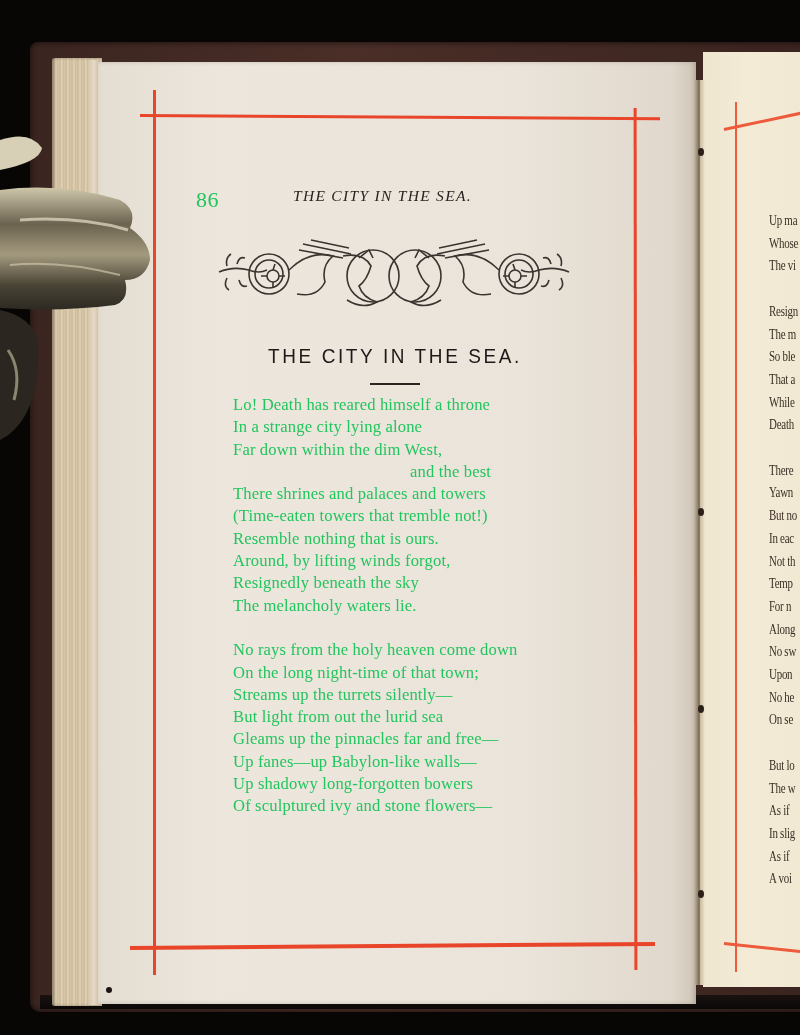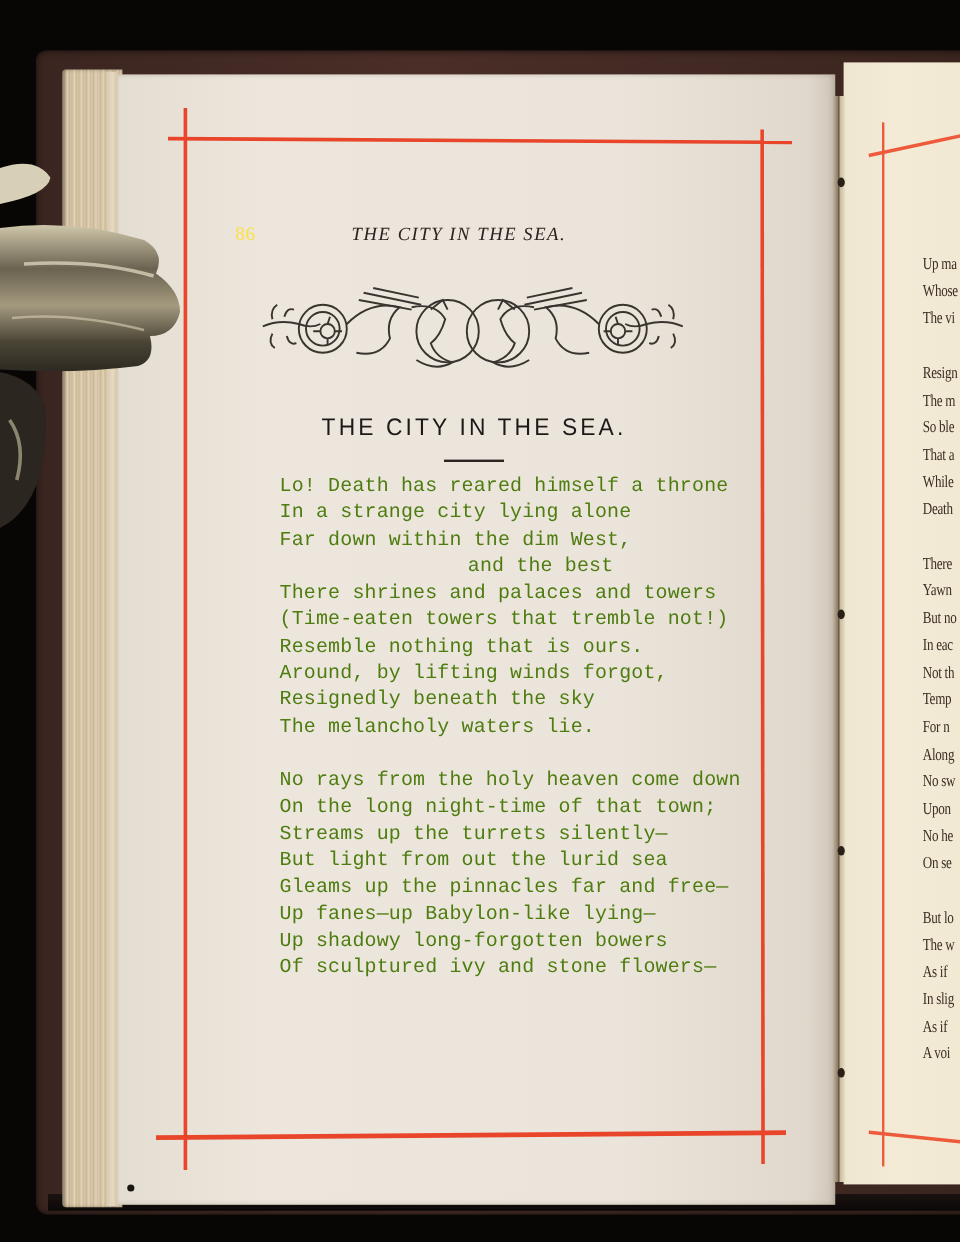--- a/index.html
+++ b/index.html
@@ -44,38 +44,38 @@
       position: absolute; left: 703px; top: 52px; width: 110px; height: 935px;
       background: linear-gradient(90deg, #efe6d0 0%, #f3ebd6 40%, #f1e8d2 100%);
       transform-origin: left top;
     }
     .rule { position: absolute; background: #e8452a; }
     .rule.thin { background: #ee5a3c; }
 
     .clamp { position: absolute; left: 0; top: 130px; width: 160px; height: 320px; }
 
     .page-number {
-      position: absolute; left: 196px; top: 187px; font-size: 16px; color: #fde047; letter-spacing: .5px;
+      position: absolute; left: 196px; top: 187px; font-size: 22px; color: #22c55e; letter-spacing: .5px;
     }
     .running-head {
       position: absolute; left: 293px; top: 187px; font-size: 15.5px; color: #2a2220;
       font-style: italic; letter-spacing: 1.3px;
     }
     .ornament { position: absolute; left: 213px; top: 236px; width: 362px; height: 78px; }
     .poem-title {
       position: absolute; left: 200px; width: 390px; top: 346px; text-align: center;
       font-size: 19px; letter-spacing: 2.6px; color: #1e1918;
       font-family: "Liberation Sans", "DejaVu Sans", sans-serif; font-weight: normal;
       transform: scaleY(1.05);
     }
     .title-rule { position: absolute; left: 370px; top: 383px; width: 50px; height: 2px; background: #2b2422; }
 
     .poem {
       position: absolute; left: 233px; top: 394px; width: 400px;
-      font-size: 16.6px; color: #4d7c0f; line-height: 22.3px; letter-spacing: .15px; font-family: Liberation Mono, monospace;
+      font-size: 16.6px; color: #22c55e; line-height: 22.3px; letter-spacing: .15px;
     }
     .poem .line { white-space: nowrap; height: 22.3px; }
     .poem .line.indent { padding-left: 35px; text-align: center; }
     .poem .stanza-gap { height: 22.3px; }
 
     .right-text {
       position: absolute; left: 769px; font-size: 14px; color: #3b2e25; line-height: 22.7px;
       font-family: "Liberation Serif", serif; letter-spacing: -.3px; white-space: nowrap;
       transform: scaleX(.78); transform-origin: left top;
     }
@@ -172,21 +172,21 @@
     <div class="line">Resignedly beneath the sky</div>
     <div class="line">The melancholy waters lie.</div>
   </div>
   <div class="stanza-gap"></div>
   <div class="stanza">
     <div class="line">No rays from the holy heaven come down</div>
     <div class="line">On the long night-time of that town;</div>
     <div class="line">Streams up the turrets silently—</div>
     <div class="line">But light from out the lurid sea</div>
     <div class="line">Gleams up the pinnacles far and free—</div>
-    <div class="line">Up fanes—up Babylon-like lying—</div>
+    <div class="line">Up fanes—up Babylon-like walls—</div>
     <div class="line">Up shadowy long-forgotten bowers</div>
     <div class="line">Of sculptured ivy and stone flowers—</div>
   </div>
 </div>
 
 <div class="right-text" style="top:210px">
   <div>Up ma</div>
   <div>Whose</div>
   <div>The vi</div>
   <div class="gap"></div>

